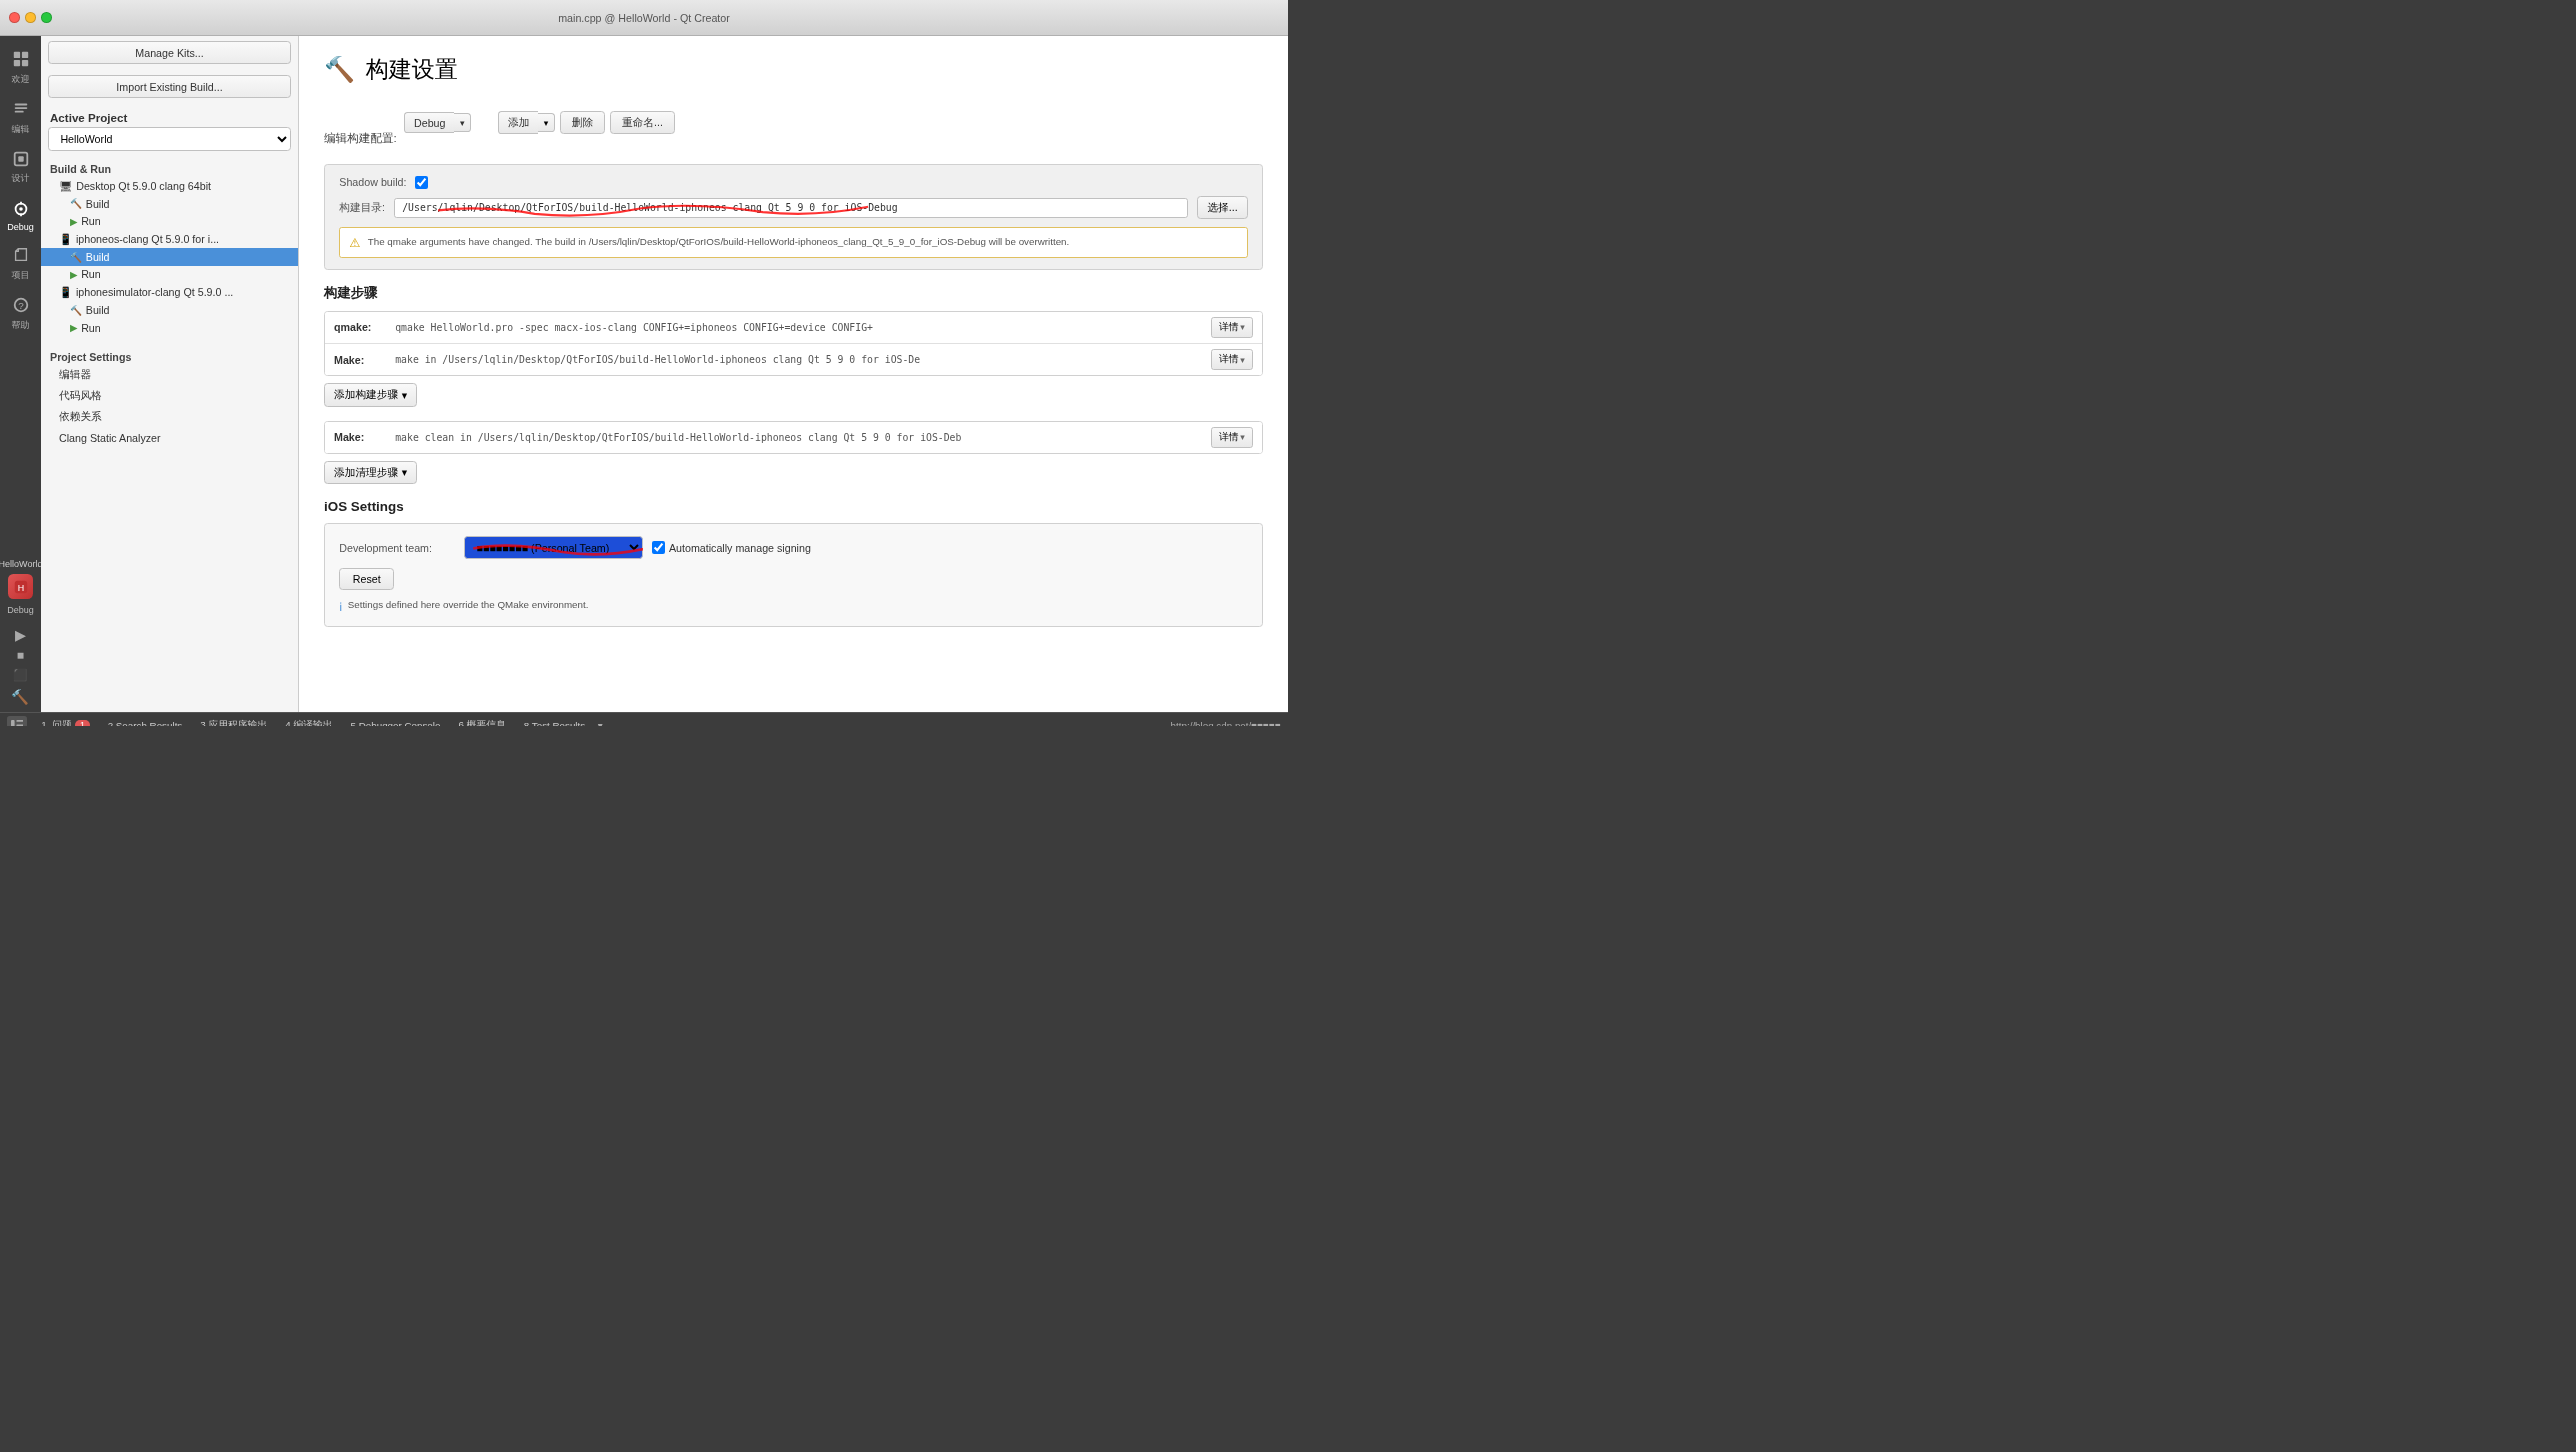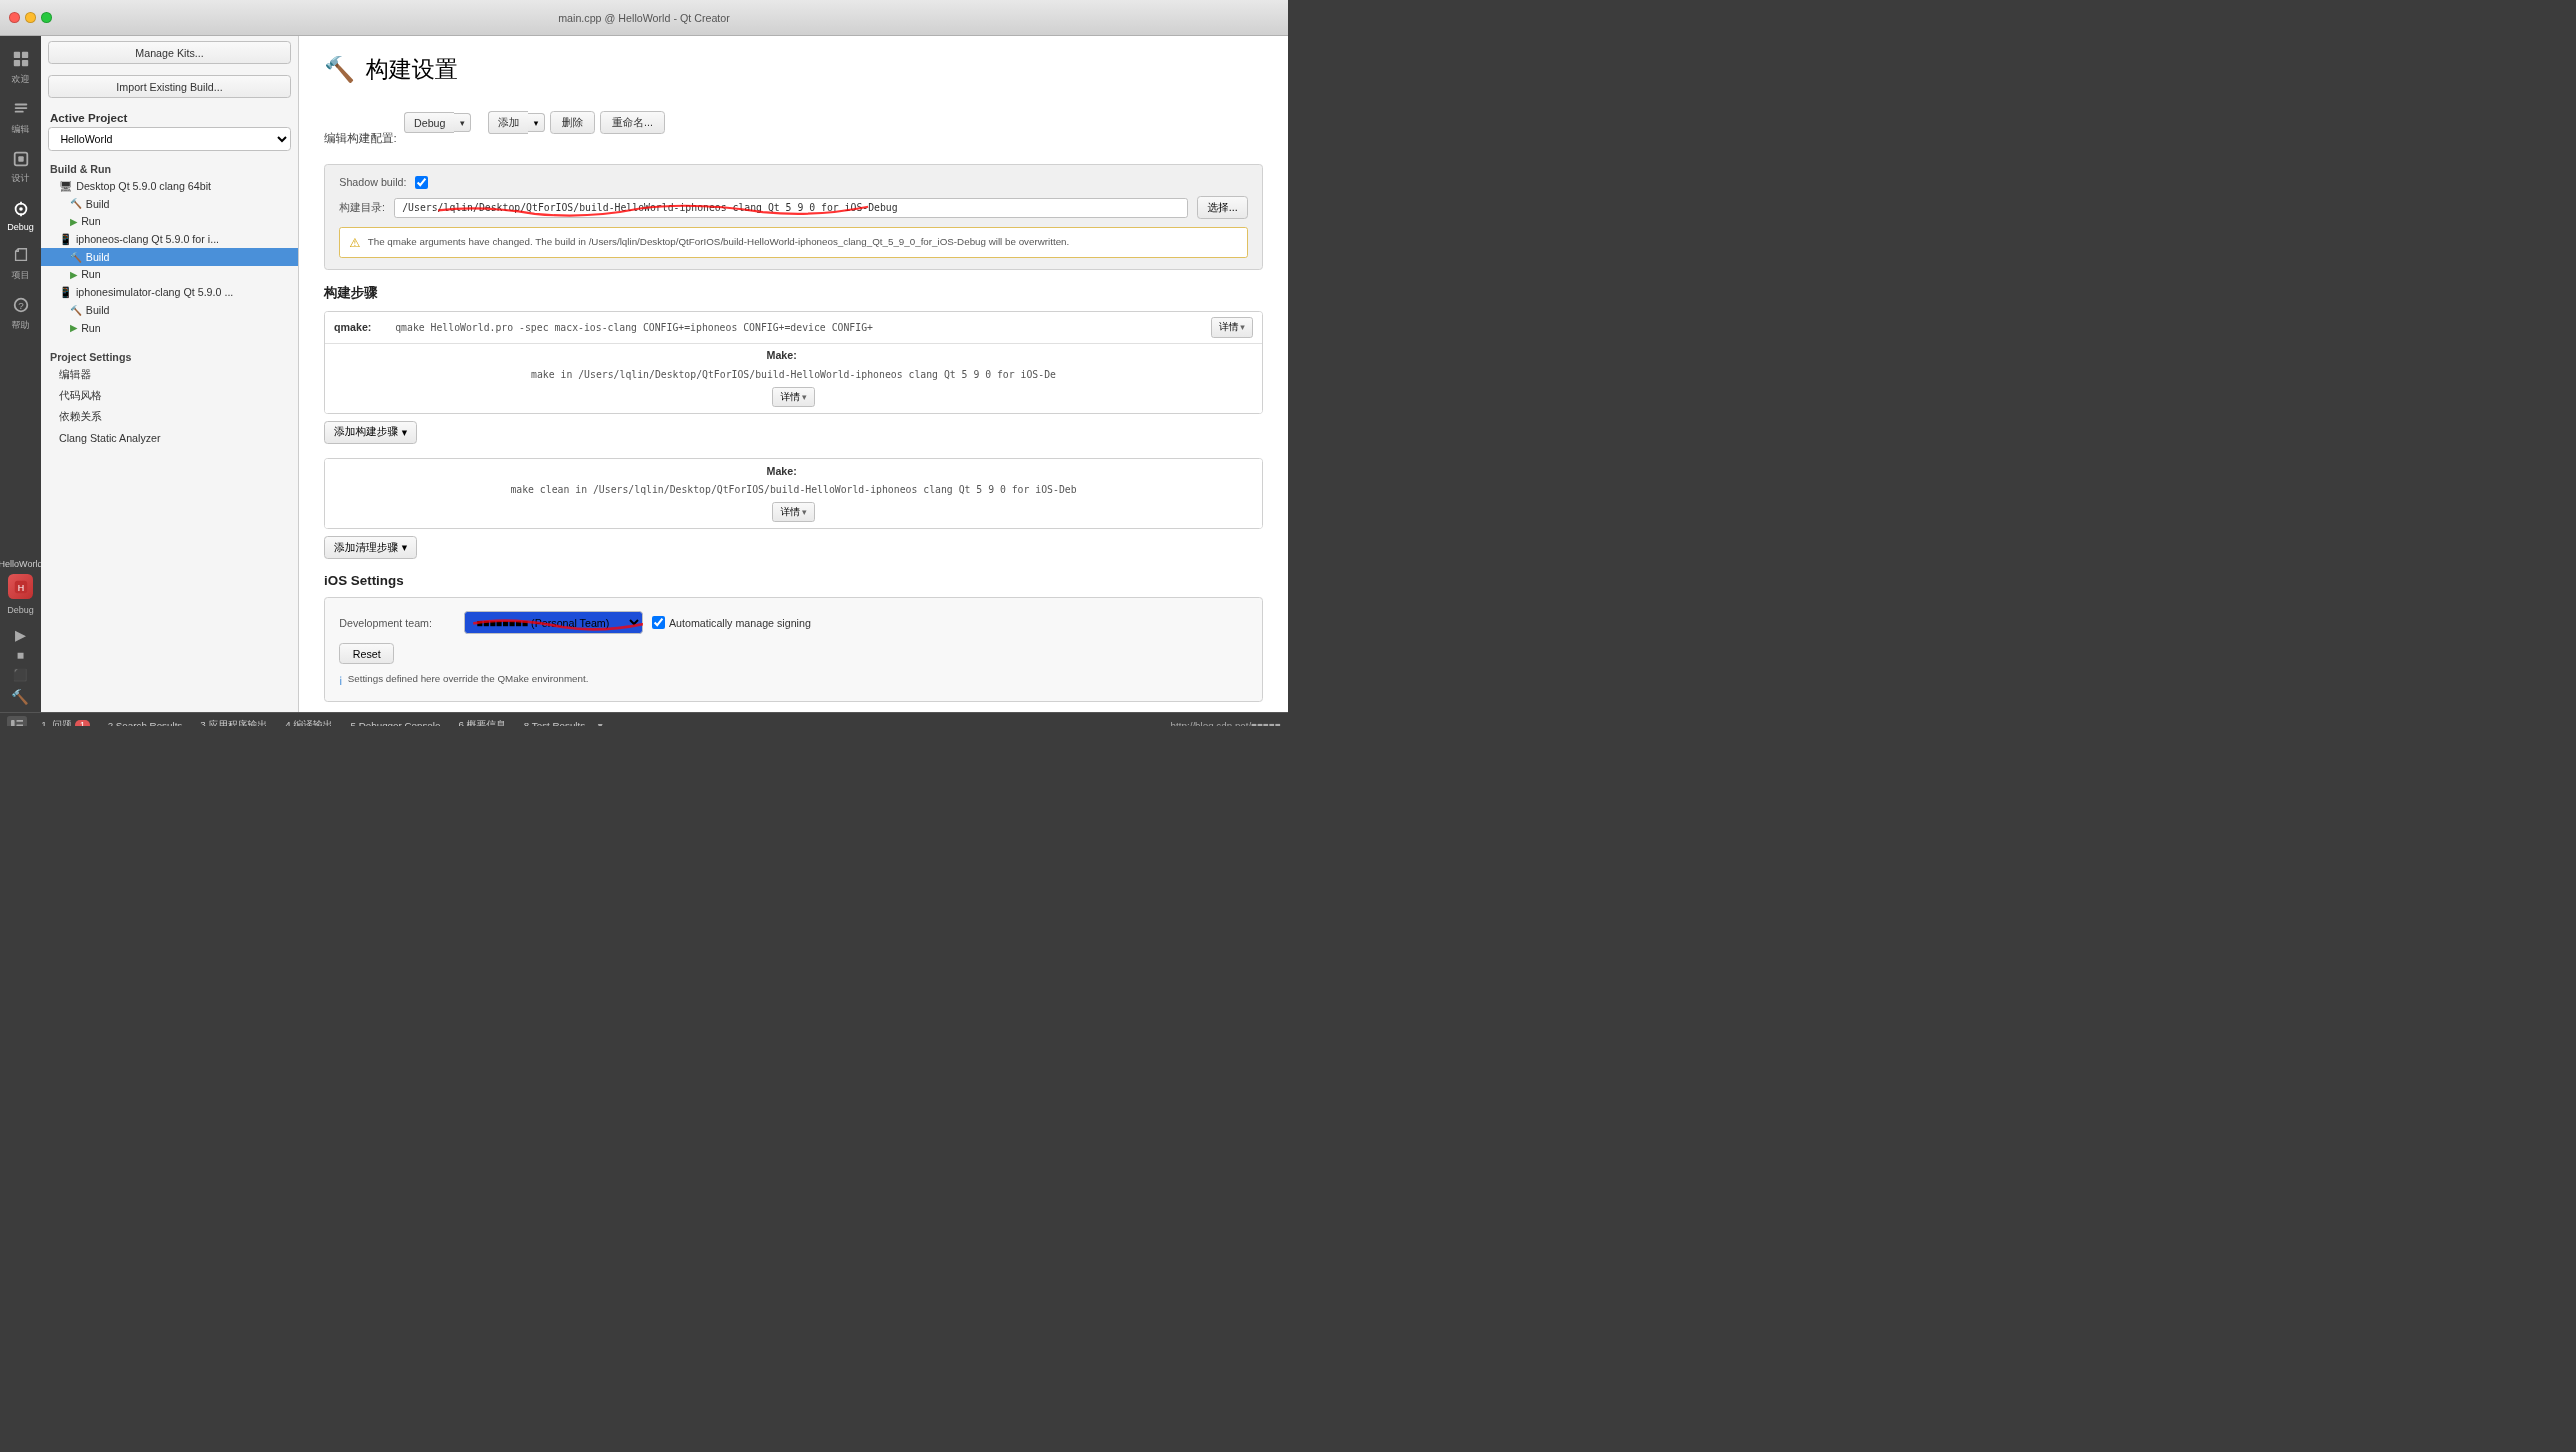--- a/index.html
+++ b/index.html
@@ -201,21 +201,21 @@
     }
     .config-label {
       font-size: 11.6px;
       color: #444;
       white-space: nowrap;
       margin-top: 32px;
     }
     .btn-group {
       display: flex;
       gap: 5.4px;
-      margin-left: 10px;
+      margin-left: 20px;
     }
     .btn {
       padding: 3.6px 10.7px;
       border: 0.9px solid #c0c0c0;
       border-radius: 3.6px;
       background: linear-gradient(to bottom, #f9f9f9, #e9e9e9);
       font-size: 10.7px;
       cursor: pointer;
       color: #333;
     }
@@ -312,21 +312,21 @@
       background: #f8f8f8;
     }
     .steps-row {
       display: flex;
       align-items: center;
       border-bottom: 0.9px solid #e0e0e0;
       padding: 5.4px 9px;
       gap: 7.2px;
       background: #fff;
     }
-    .steps-row:last-child { border-bottom: none; flex-direction: column; }
+    .steps-row:last-child { border-bottom: none; }
     .steps-row-label {
       font-size: 10.7px;
       font-weight: 600;
       color: #333;
       white-space: nowrap;
       min-width: 54px;
     }
     .steps-row-value {
       flex: 1;
       font-size: 9.8px;

